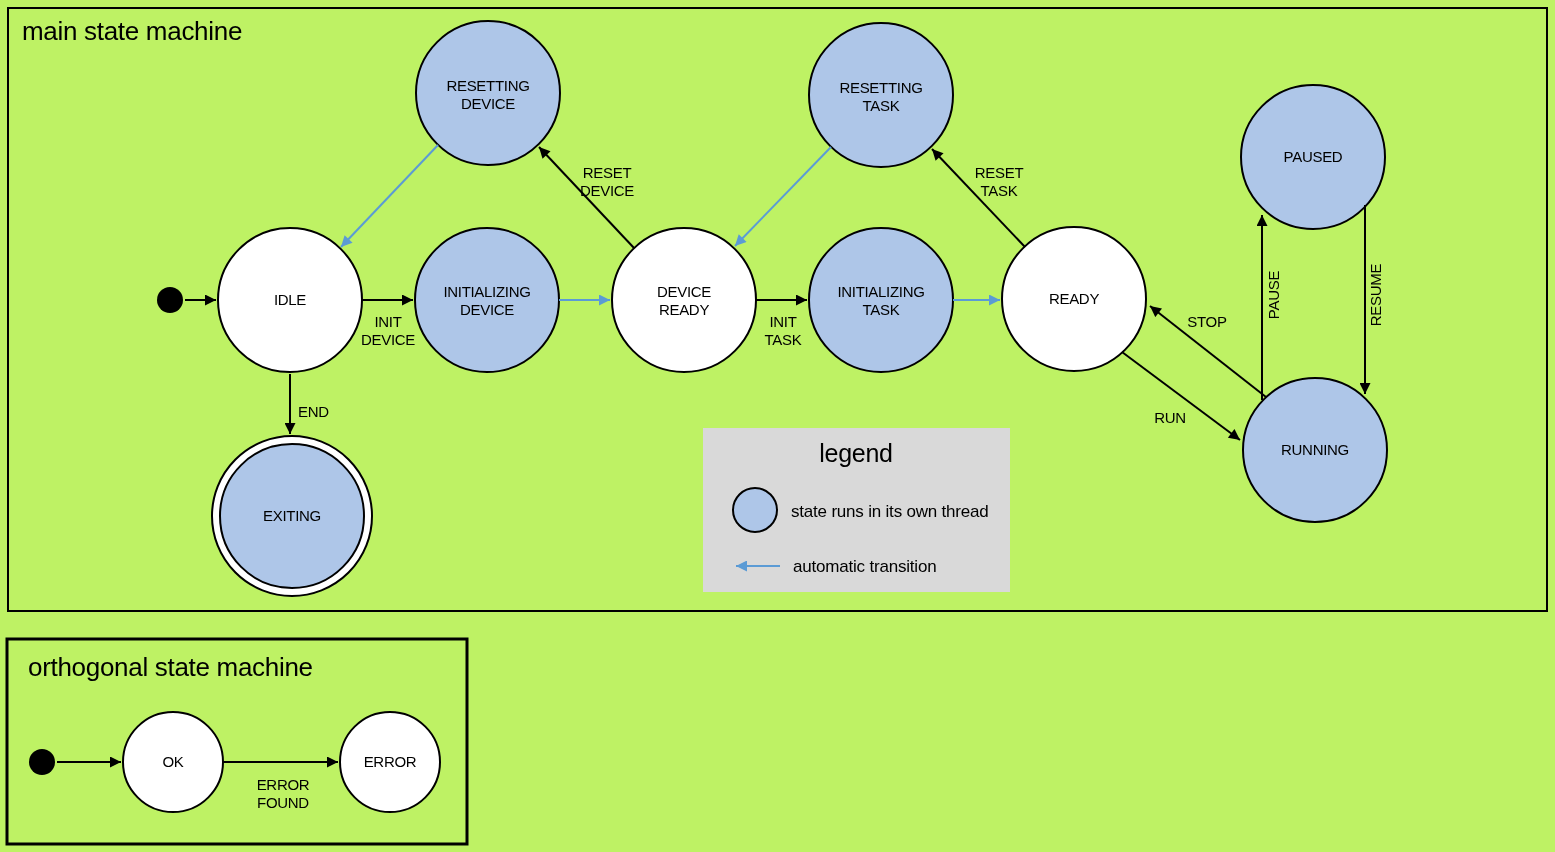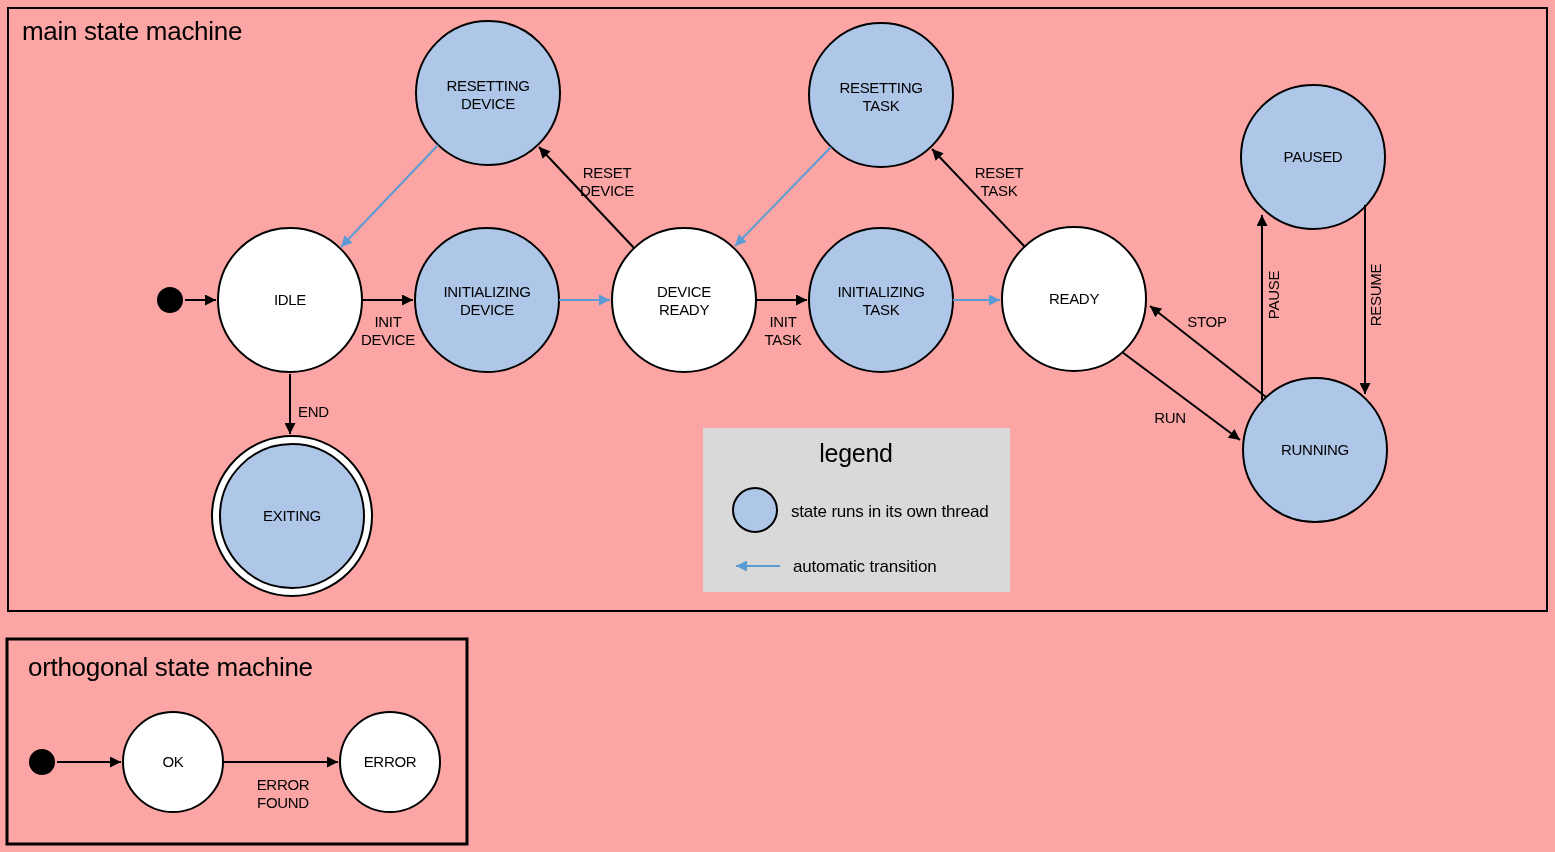--- a/index.html
+++ b/index.html
@@ -1,16 +1,16 @@
 <!DOCTYPE html>
 <html><head>
 <meta charset="utf-8">
 <style>
   html,body{margin:0;padding:0;background:#ffffff;}
-  .canvas{position:relative;width:1555px;height:852px;background:#fca5a5;
+  .canvas{position:relative;width:1555px;height:852px;background:#bef264;
           font-family:"Liberation Sans", sans-serif;}
   svg{display:block;}
   text{fill:#000000;font-family:"Liberation Sans", sans-serif;}
   .box-title{font-size:26px;letter-spacing:-0.3px;}
   .state-label{font-size:15px;text-anchor:middle;letter-spacing:-0.3px;}
   .tr-label{font-size:15px;text-anchor:middle;letter-spacing:-0.3px;}
   .tr-label-start{font-size:15px;text-anchor:start;letter-spacing:-0.3px;}
   .legend-title{font-size:25px;text-anchor:middle;letter-spacing:-0.3px;}
   .legend-label{font-size:17px;text-anchor:start;letter-spacing:-0.2px;}
   .edge{stroke:#000000;stroke-width:2;fill:none;}

